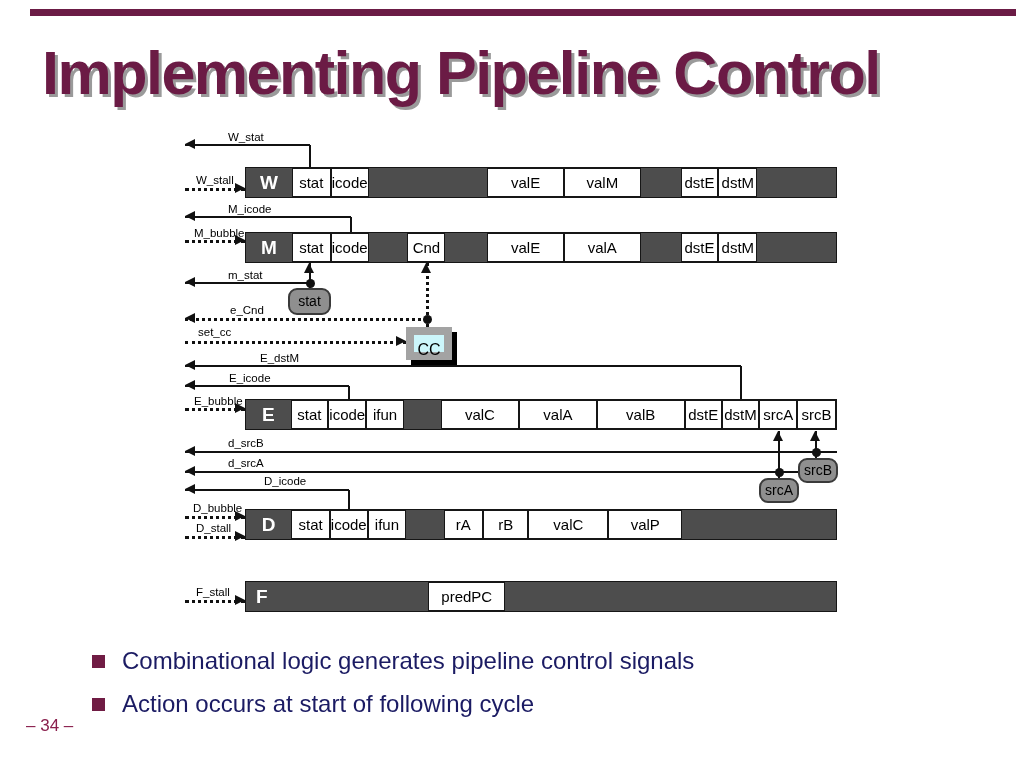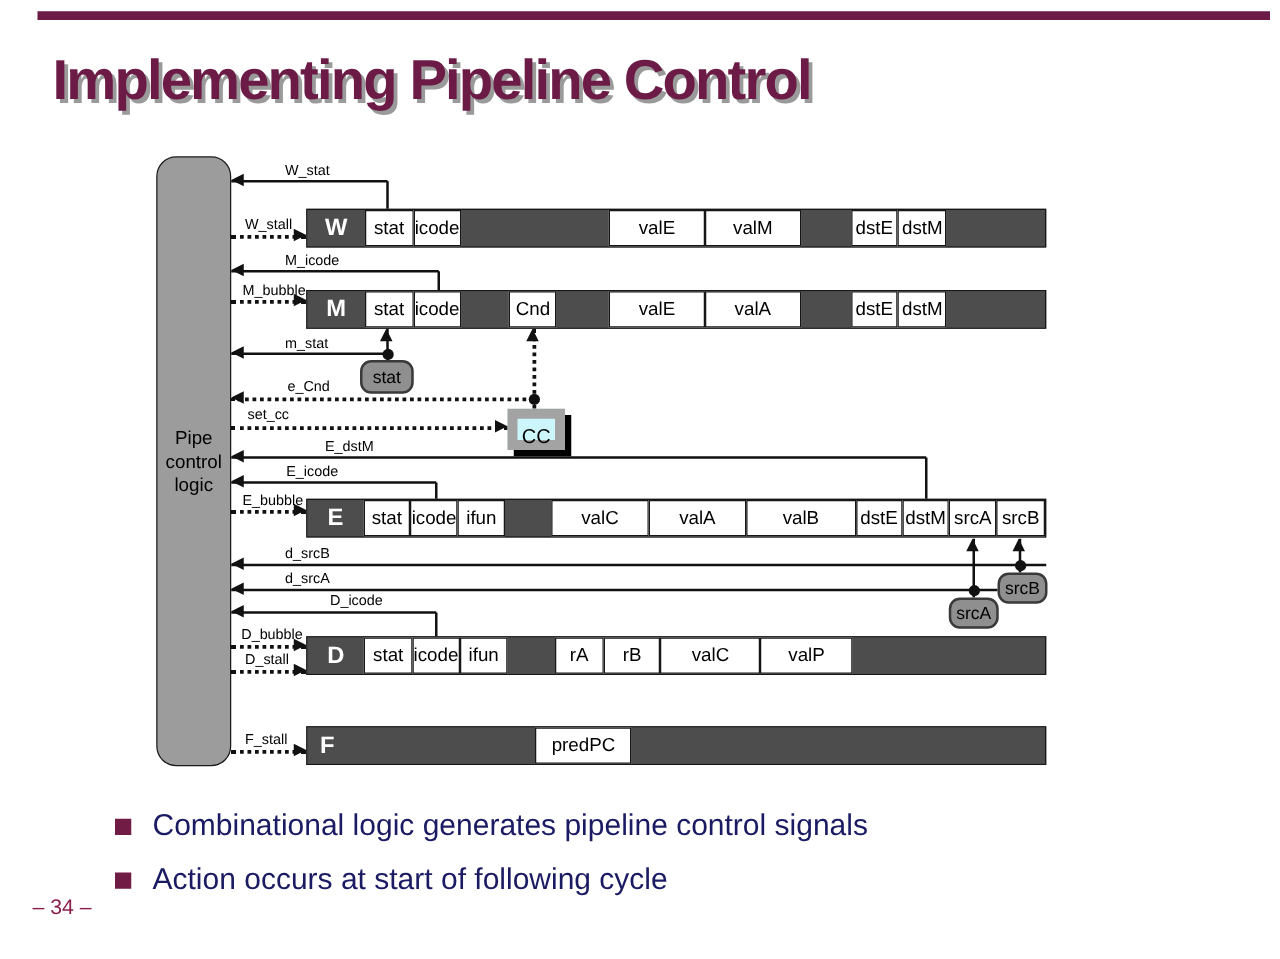--- a/index.html
+++ b/index.html
@@ -1,20 +1,20 @@
 <!DOCTYPE html>
 <html><head>
 <meta charset="utf-8">
 <style>
   html,body{margin:0;padding:0;background:#fff;}
   #slide{position:relative;width:1024px;height:767px;background:#ffffff;overflow:hidden;
          font-family:"Liberation Sans",sans-serif;}
   .abs{position:absolute;}
   #top-bar{position:absolute;left:30px;top:9px;width:986px;height:7px;background:#6B1B45;}
-  #title{position:absolute;left:42px;top:38px;font-size:45px;font-weight:bold;letter-spacing:-1.5px;
+  #title{position:absolute;left:42px;top:38px;font-size:61px;font-weight:bold;letter-spacing:-1.5px;
          color:#6B1B45;text-shadow:3px 3px 0 #9a9a9a;white-space:nowrap;}
   
   #pipe-control{position:absolute;left:125px;top:125px;width:60px;height:488px;background:#9C9C9C;
     border:1.5px solid #1a1a1a;border-radius:16px;display:flex;align-items:center;justify-content:center;
     text-align:center;font-size:15px;color:#000;white-space:pre-line;line-height:19px;box-sizing:border-box;}
   
   .row{position:absolute;height:31px;width:592px;background:#4D4D4D;border:1.5px solid #161616;
        box-sizing:border-box;display:flex;}
   .cell{height:100%;box-sizing:border-box;display:flex;align-items:center;justify-content:center;
         font-size:15px;color:#000;}
@@ -51,23 +51,20 @@
   #course-name{position:absolute;right:56px;top:736px;font-size:18px;color:#8A1F4D;}
 </style>
 </head>
 <body>
 
 <div id="slide">
   <div id="top-bar"></div>
   <div id="title">Implementing Pipeline Control</div>
 
   <div id="diagram" class="abs" style="left:0;top:0;width:1024px;height:767px;">
-    <div id="pipe-control">Pipe
-control
-logic</div>
   <div class="row" style="left: 245px; top: 167px;">
         <div class="cell stage" style="width: 46px;">W</div>
         <div class="cell white" style="width: 39px;">stat</div>
         <div class="cell white" style="width: 38px;">icode</div>
         <div class="cell dark" style="width: 119px;"></div>
         <div class="cell white" style="width: 77px;">valE</div>
         <div class="cell white" style="width: 77px;">valM</div>
         <div class="cell dark" style="width: 40px;"></div>
         <div class="cell white" style="width: 38px;">dstE</div>
         <div class="cell white" style="width: 39px;">dstM</div>

